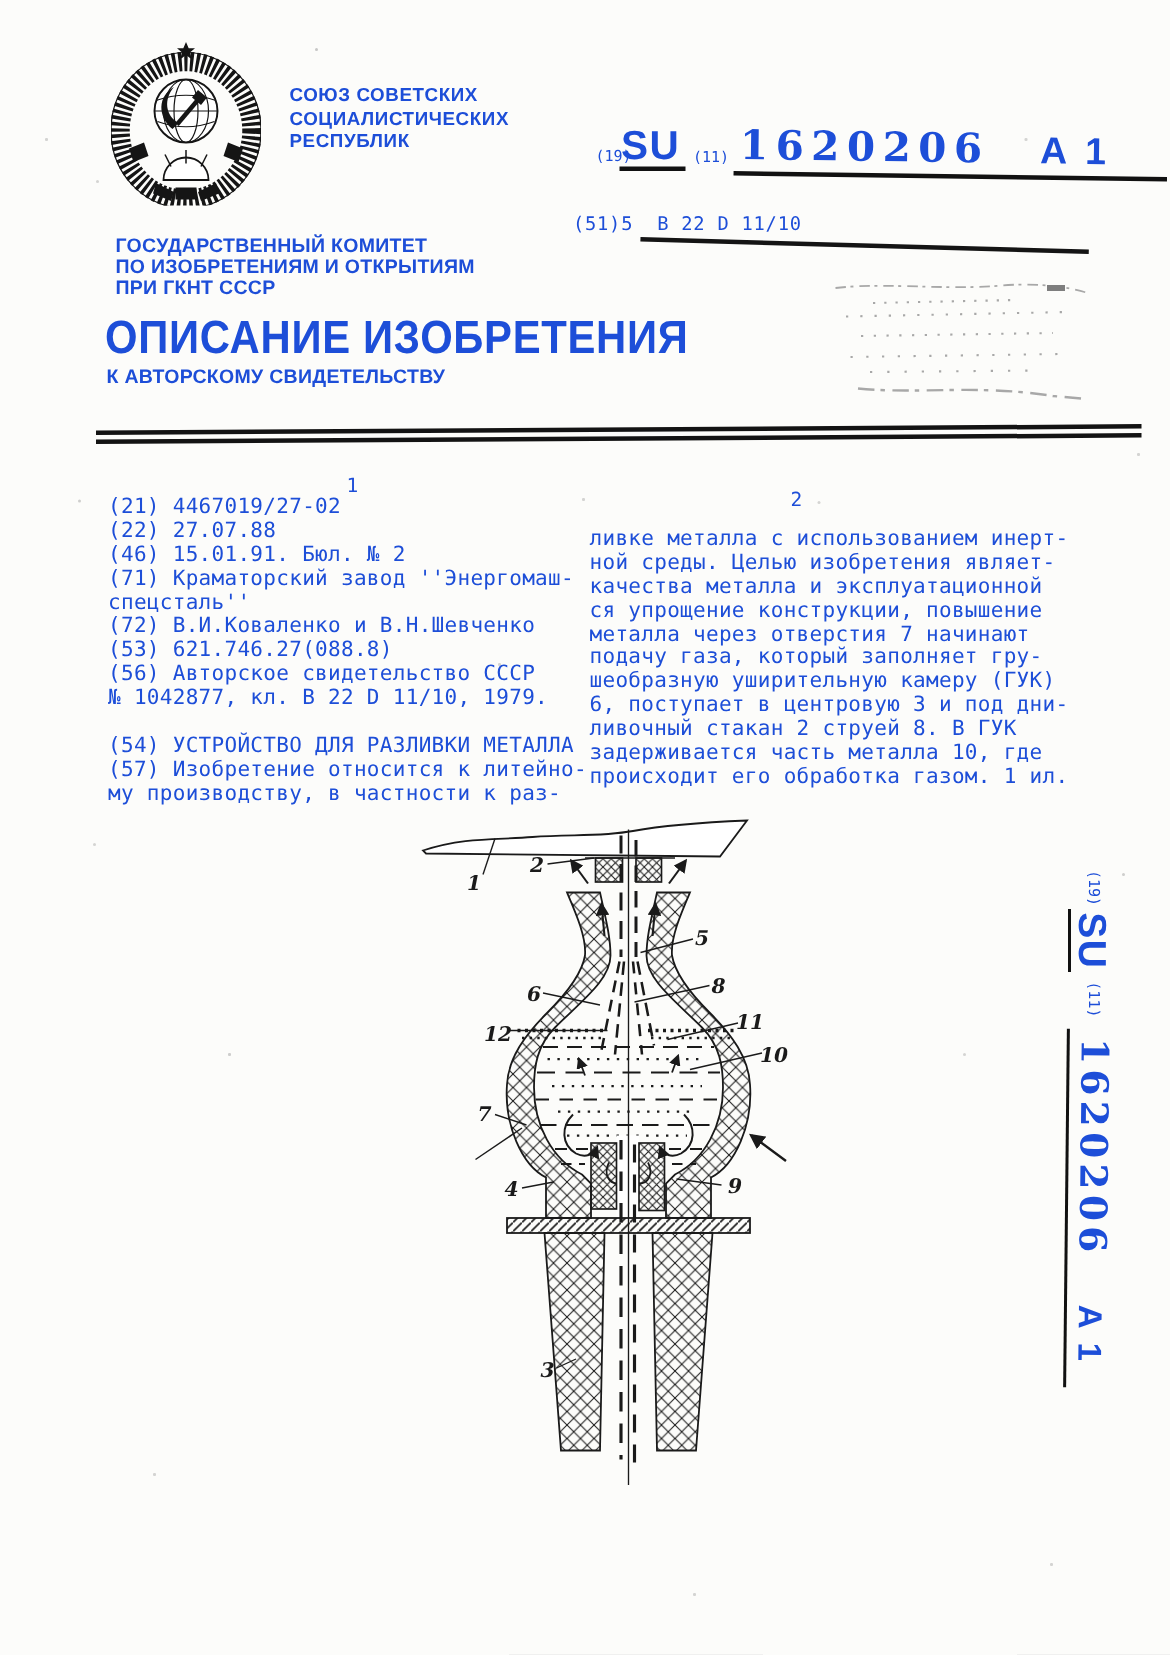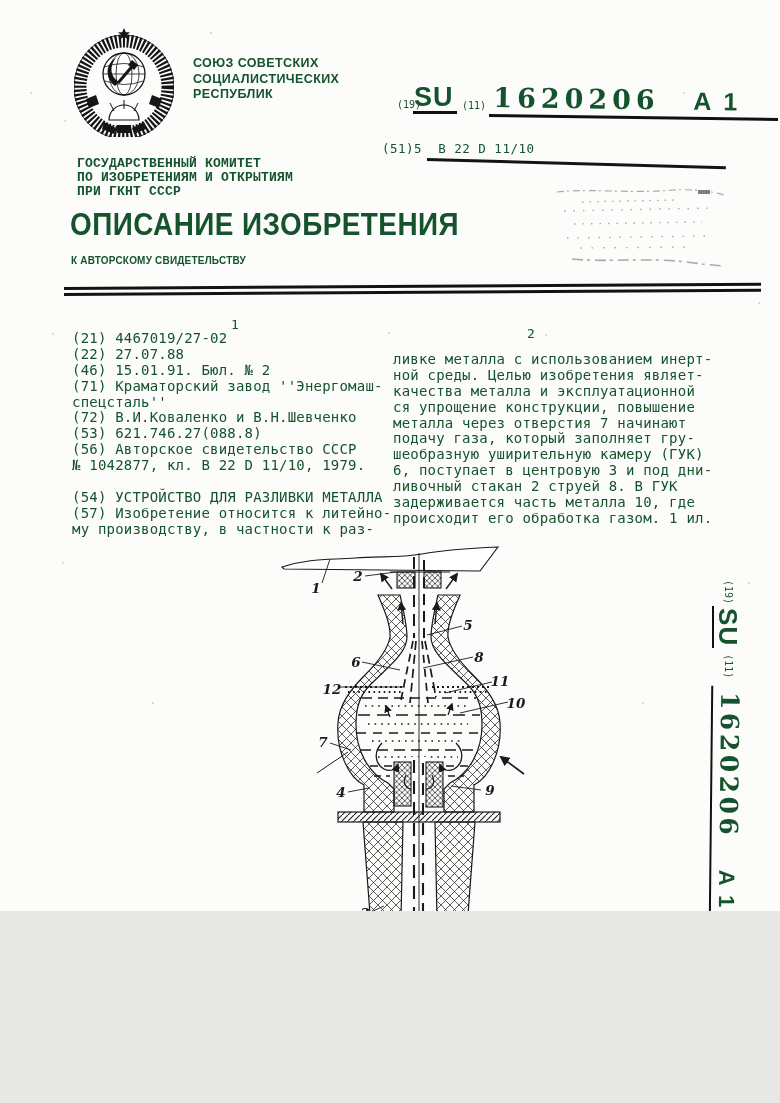--- a/index.html
+++ b/index.html
@@ -1,30 +1,30 @@
 <!DOCTYPE html>
 <html><head>
 <meta charset="utf-8">
 <style>
   html,body{margin:0;padding:0;background:#e8e8e6;}
-  .page{position:relative;width:780px;height:911px;background:#fcfcfa;overflow:hidden;
-        font-family:"DejaVu Sans Mono",monospace;color:#14532d;}
+  .page{position:relative;width:780px;height:1103px;background:#fcfcfa;overflow:hidden;
+        font-family:"DejaVu Sans Mono",monospace;color:#1d4ed8;}
   .abs{position:absolute;}
   .b{font-family:"Liberation Sans","DejaVu Sans",sans-serif;font-weight:bold;}
   .union{left:193px;top:56px;font-size:12.5px;line-height:15.5px;letter-spacing:.4px;}
-  .committee{left:77px;top:157px;font-size:13px;line-height:14px;letter-spacing:.2px;font-family:Liberation Mono, monospace;}
+  .committee{left:77px;top:157px;font-size:13px;line-height:14px;letter-spacing:.2px;}
   .code-small{font-size:10px;letter-spacing:0;}
   .su{font-size:27px;letter-spacing:1px;border-bottom:3px solid #111;padding:0 3px 0 1px;line-height:27px;display:inline-block;}
   .docnum{font-family:"DejaVu Serif",serif;font-weight:bold;font-size:27px;letter-spacing:5px;line-height:27px;}
   .kind{font-family:"Liberation Sans",sans-serif;font-weight:bold;font-size:25px;letter-spacing:3px;line-height:27px;}
   .numwrap{display:inline-block;border-bottom:3px solid #111;padding:0 38px 2px 4px;transform:rotate(.8deg);transform-origin:left bottom;}
   .ipc{left:382px;top:141px;font-size:12.5px;letter-spacing:.5px;}
   .ipc-line{left:427px;top:158px;width:299px;height:2.5px;background:#141414;transform:rotate(1.6deg);transform-origin:left top;}
   .title-main{left:70px;top:207px;font-size:31px;letter-spacing:.5px;transform:scaleX(.9);transform-origin:left top;white-space:nowrap;}
-  .title-sub{left:71px;top:255px;font-size:10px;letter-spacing:.2px;white-space:nowrap;}
+  .title-sub{left:71px;top:243px;font-size:13px;letter-spacing:.2px;white-space:nowrap;}
   .rule{left:64px;width:697px;height:2.6px;background:#131313;transform:rotate(-.35deg);transform-origin:left top;}
   .col{font-size:14px;line-height:15.9px;letter-spacing:.2px;}
   .col .tline{height:15.9px;white-space:pre;}
   .pageno{font-size:13px;}
   .sidebar{left:526px;top:745px;width:380px;height:50px;transform:rotate(90deg);
            display:flex;align-items:flex-start;}
   .sidebar .code-small{margin-top:7px;}
   .sb-su{font-size:26px;line-height:26px;letter-spacing:1px;border-bottom:2.5px solid #111;padding:0 2px 1px 2px;margin:0 6px 0 2px;}
   .sb-numwrap{border-bottom:2.5px solid #111;padding:0 16px 3px 6px;margin-left:8px;transform:rotate(.6deg);display:inline-block;}
   .sb-num{font-family:"DejaVu Serif",serif;font-weight:bold;font-size:25px;letter-spacing:3.5px;line-height:25px;}

